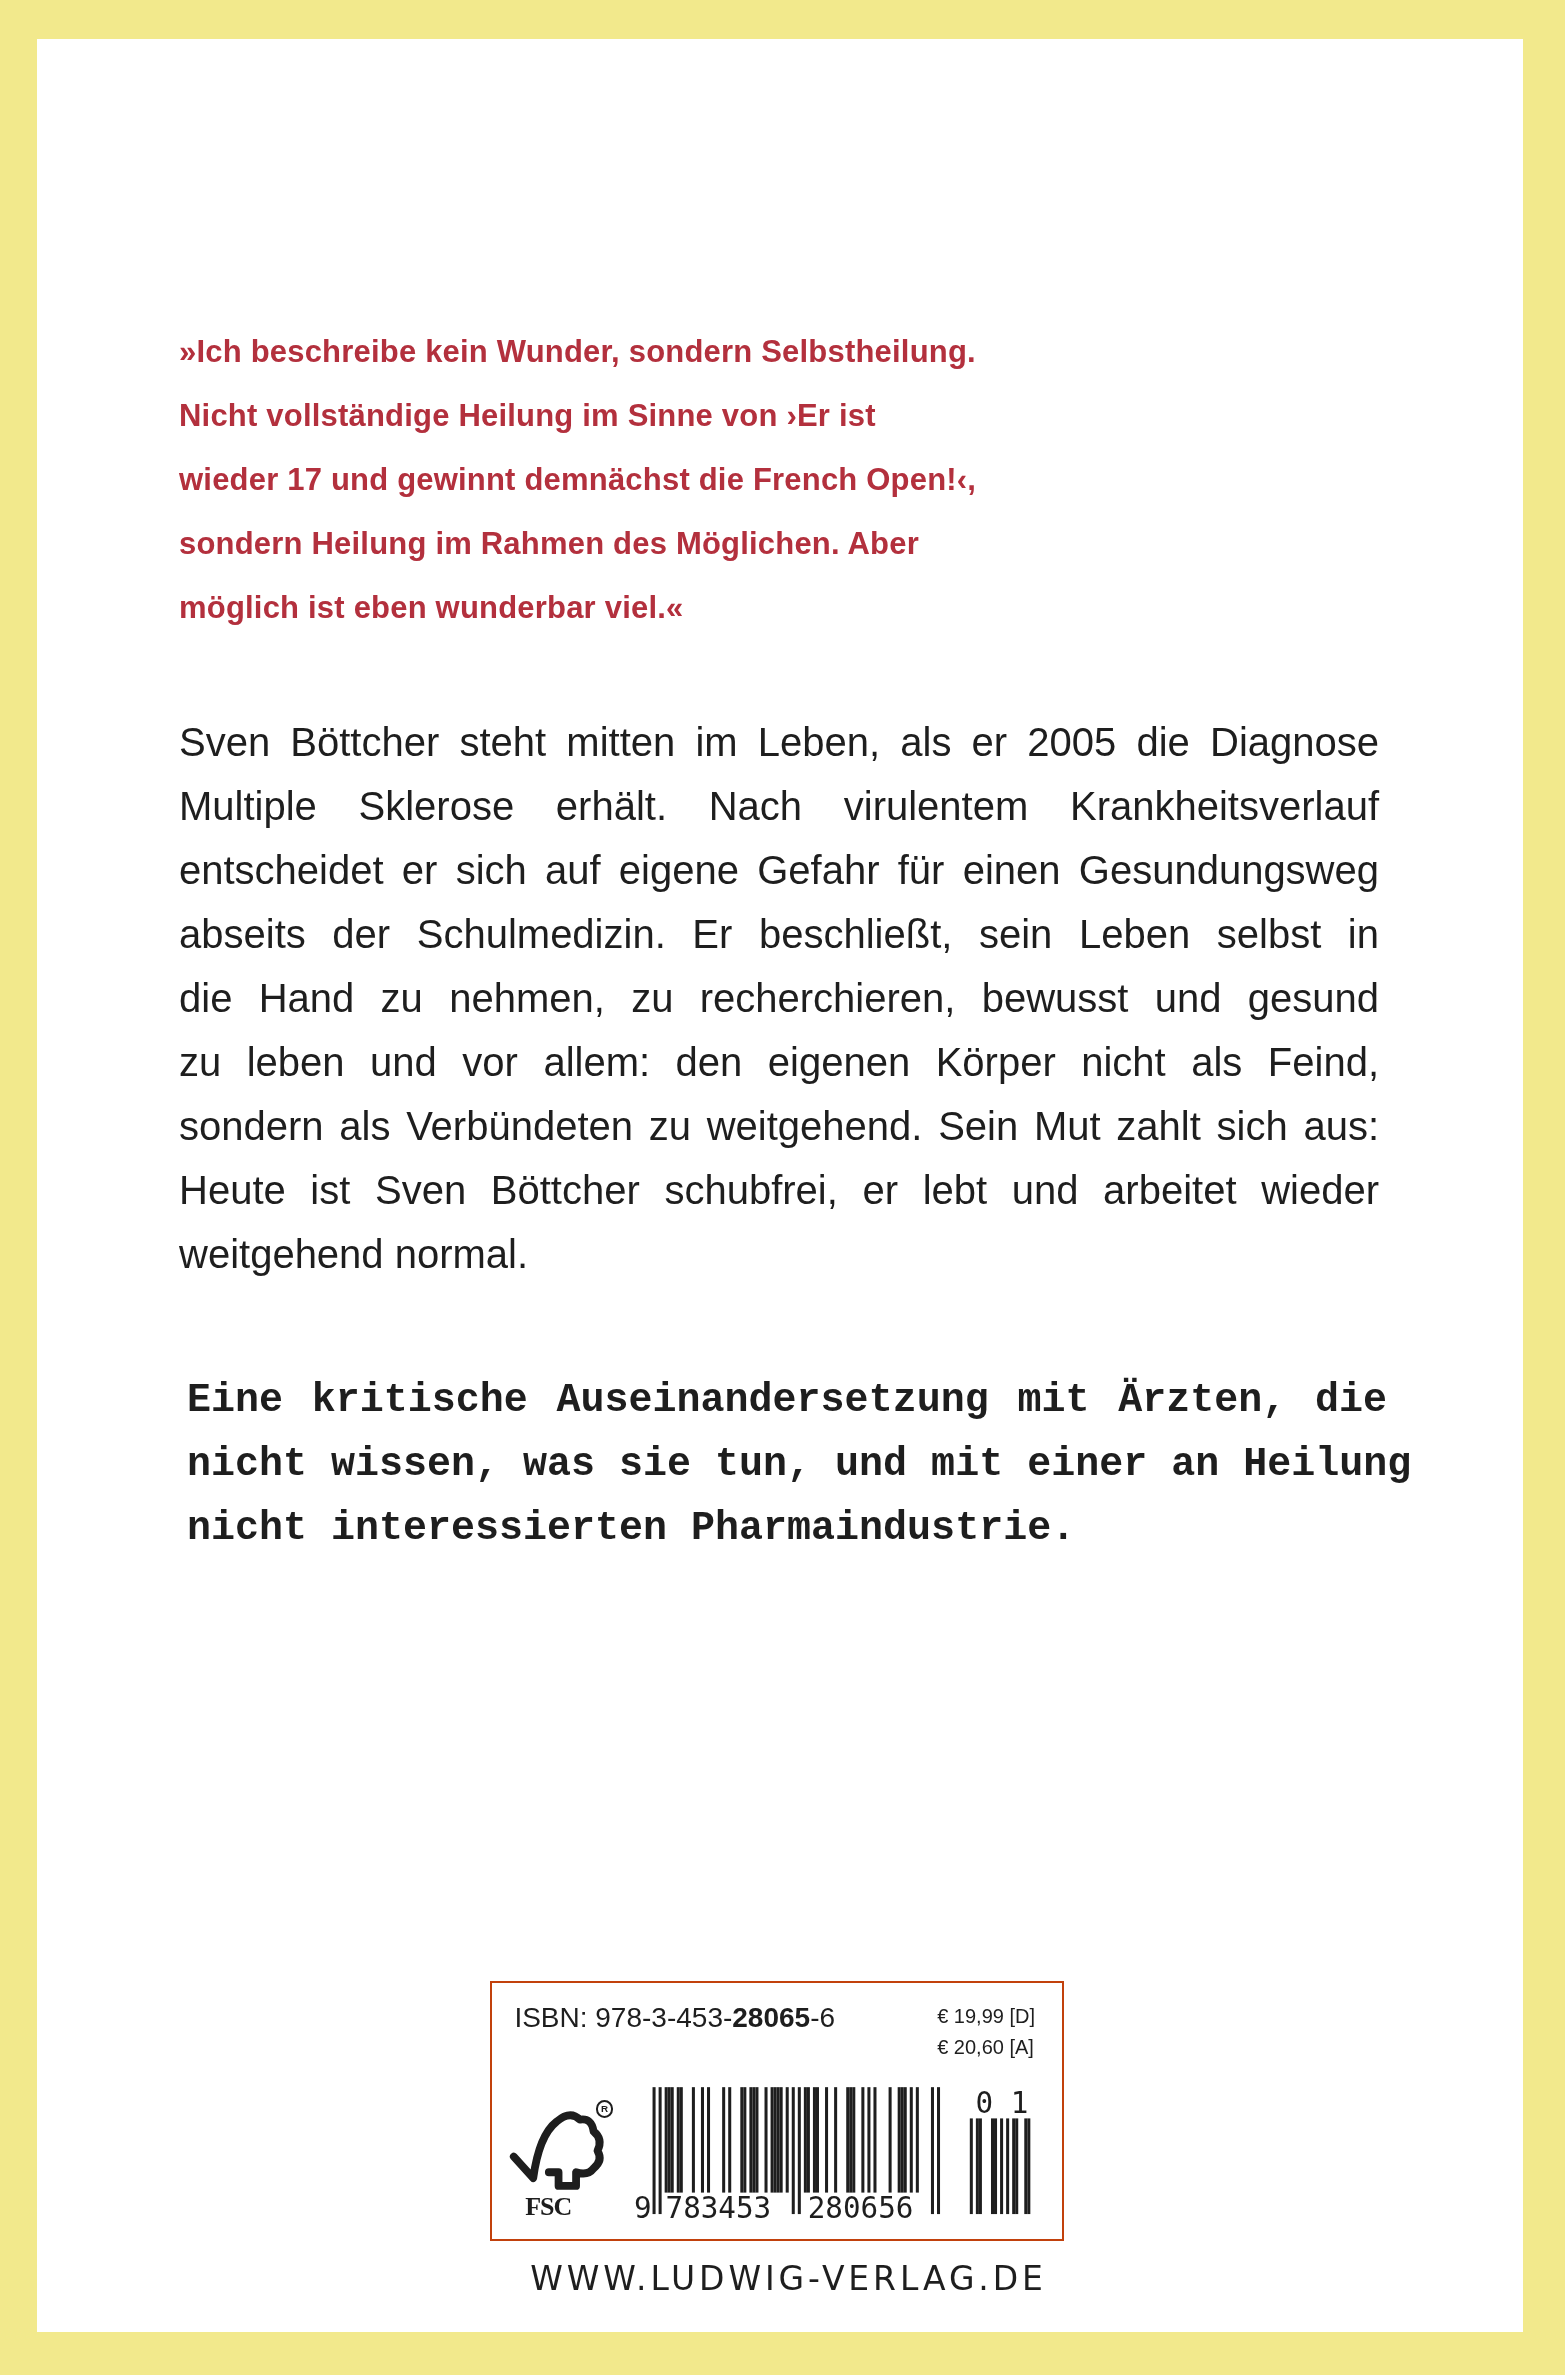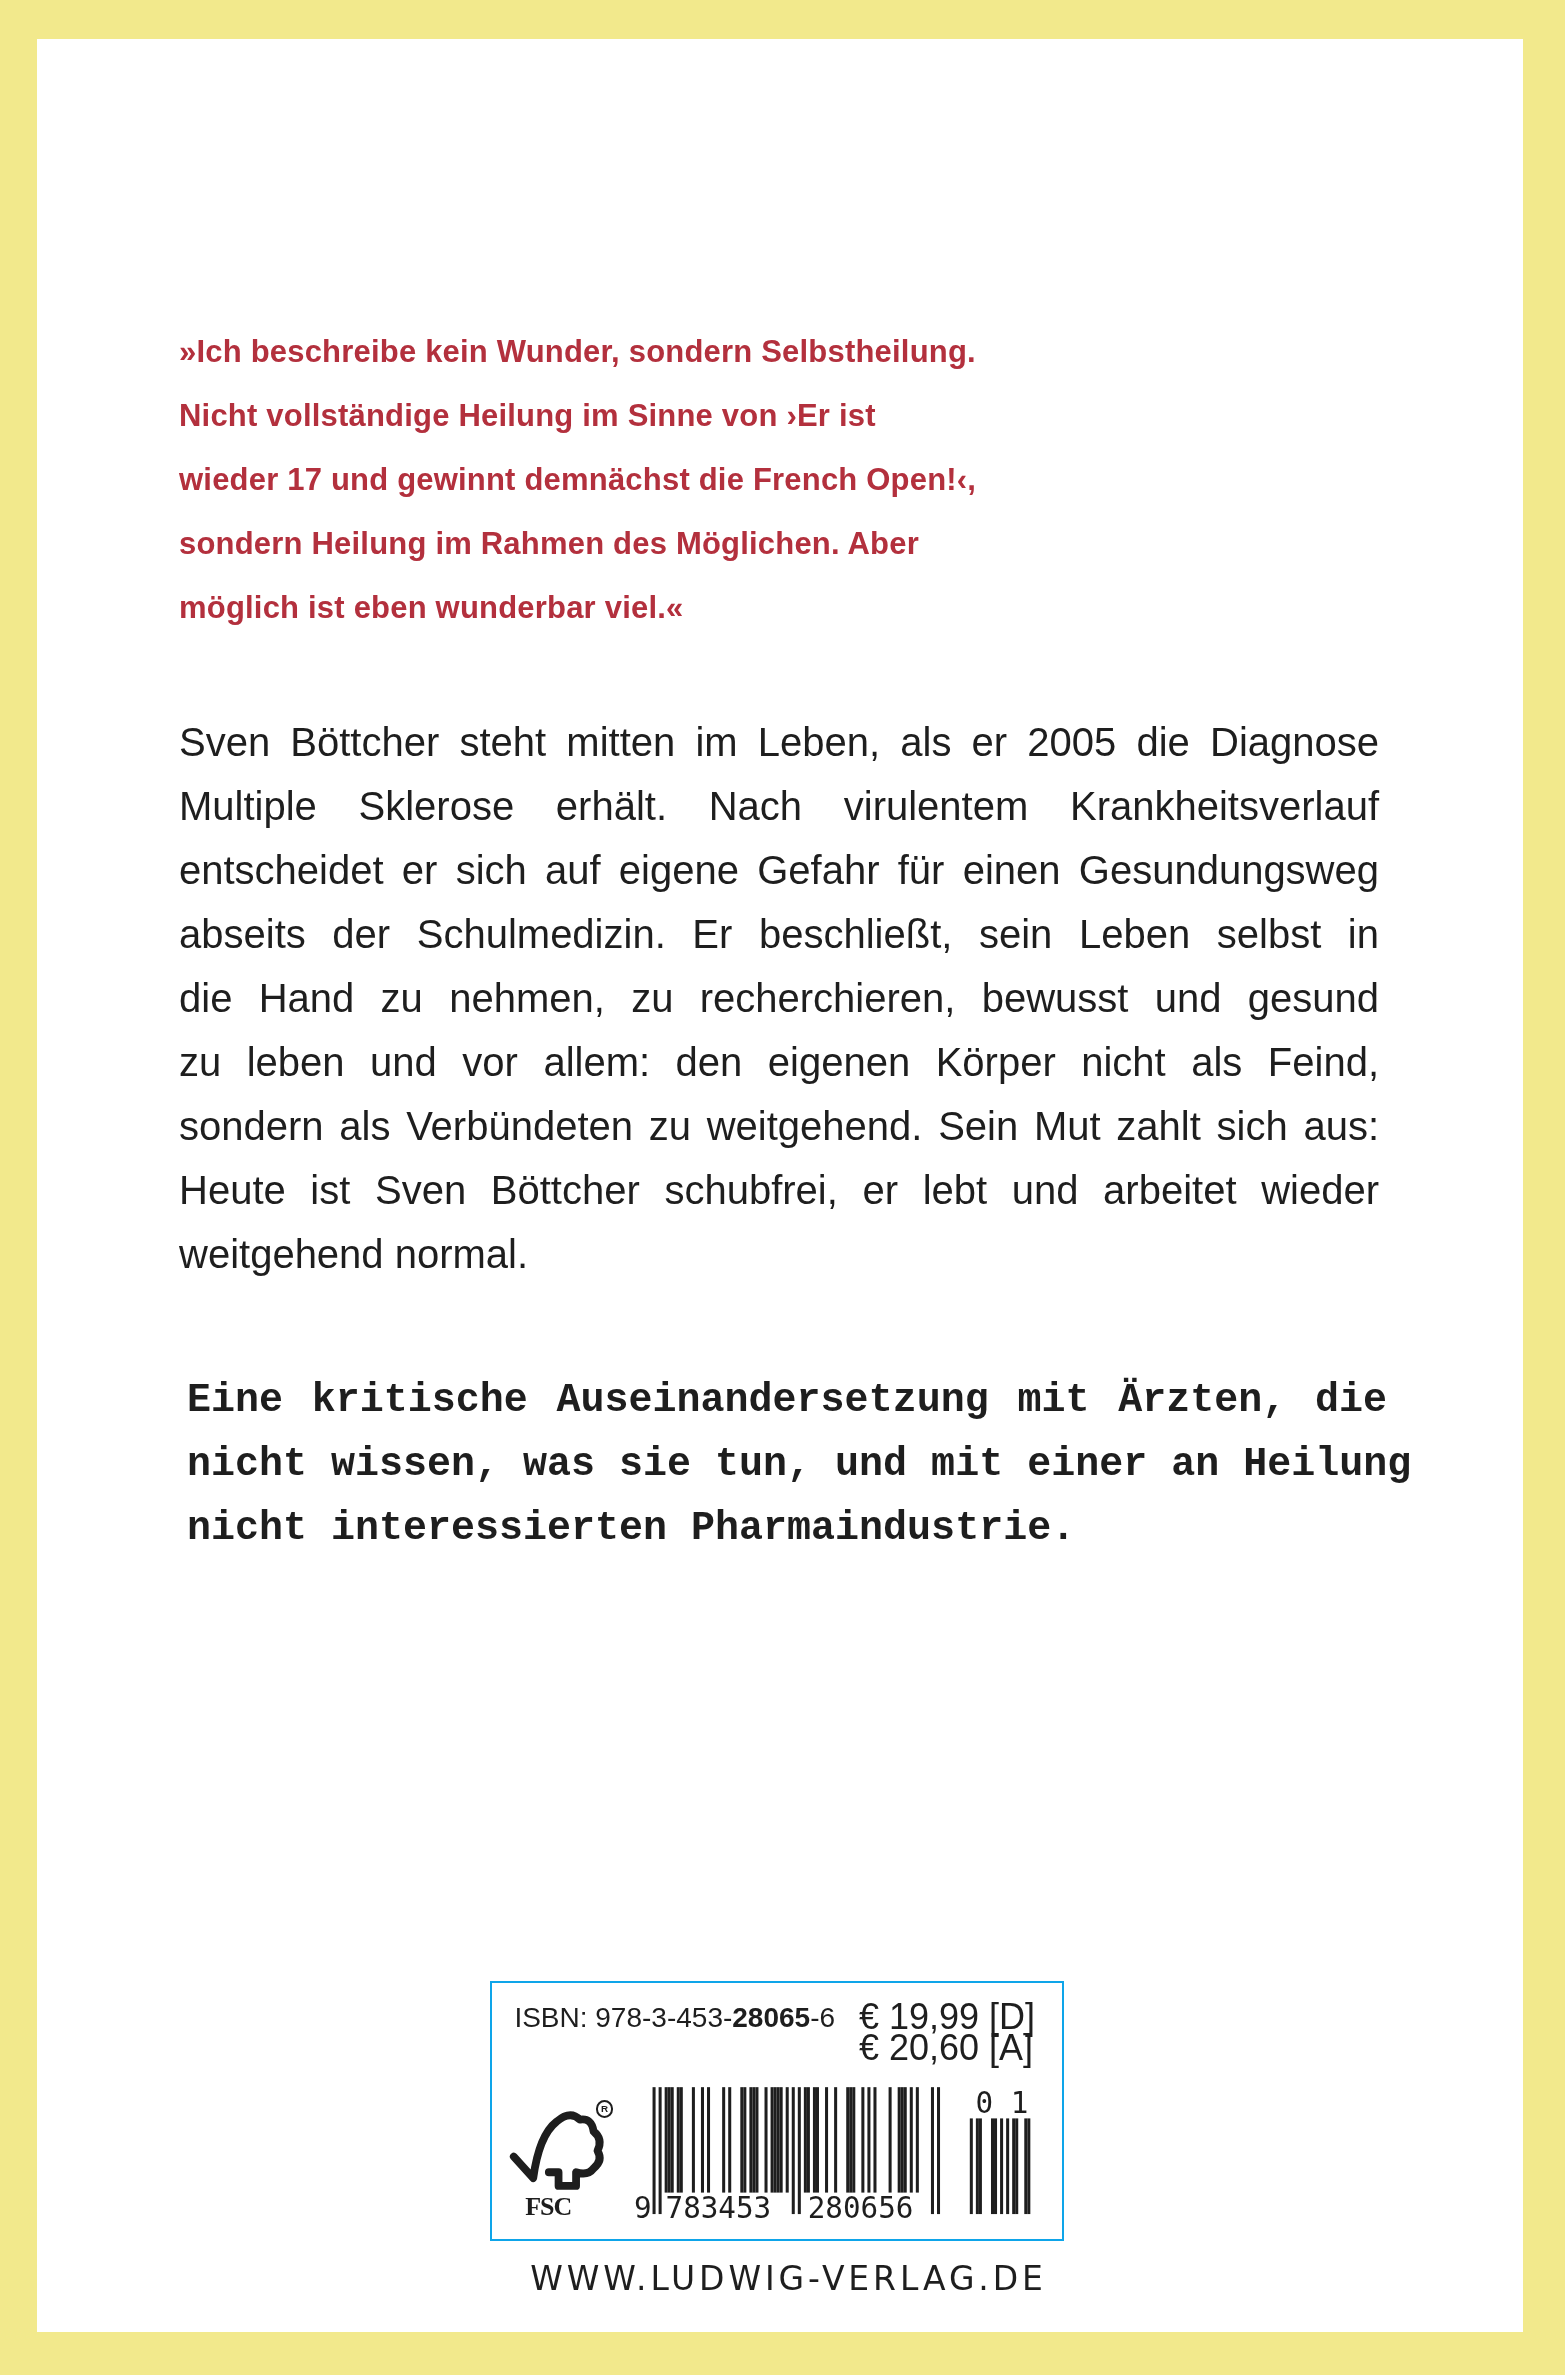--- a/index.html
+++ b/index.html
@@ -78,41 +78,41 @@
     }
     .bold-text .line.last {
       text-align-last: left;
     }
     .isbn-box {
       position: absolute;
       left: 490px;
       top: 1981px;
       width: 574px;
       height: 260px;
-      border: 2px solid #0ea5e9;
+      border: 2px solid #c2410c;
       background: #ffffff;
       box-sizing: border-box;
     }
     .isbn-line {
       position: absolute;
       left: 22.4px;
       top: 17.6px;
       font-family: "Liberation Sans", sans-serif;
       font-size: 28px;
       line-height: 33px;
       color: #1e1e1e;
       white-space: nowrap;
     }
     .isbn-line b { font-weight: bold; }
     .prices {
       position: absolute;
       right: 27px;
       top: 17.6px;
       font-family: "Liberation Sans", sans-serif;
-      font-size: 36px;
+      font-size: 20px;
       line-height: 31px;
       color: #1e1e1e;
       text-align: left;
     }
     .prices div { white-space: nowrap; }
     .fsc {
       position: absolute;
       left: 13.7px;
       top: 113px;
       width: 109px;

